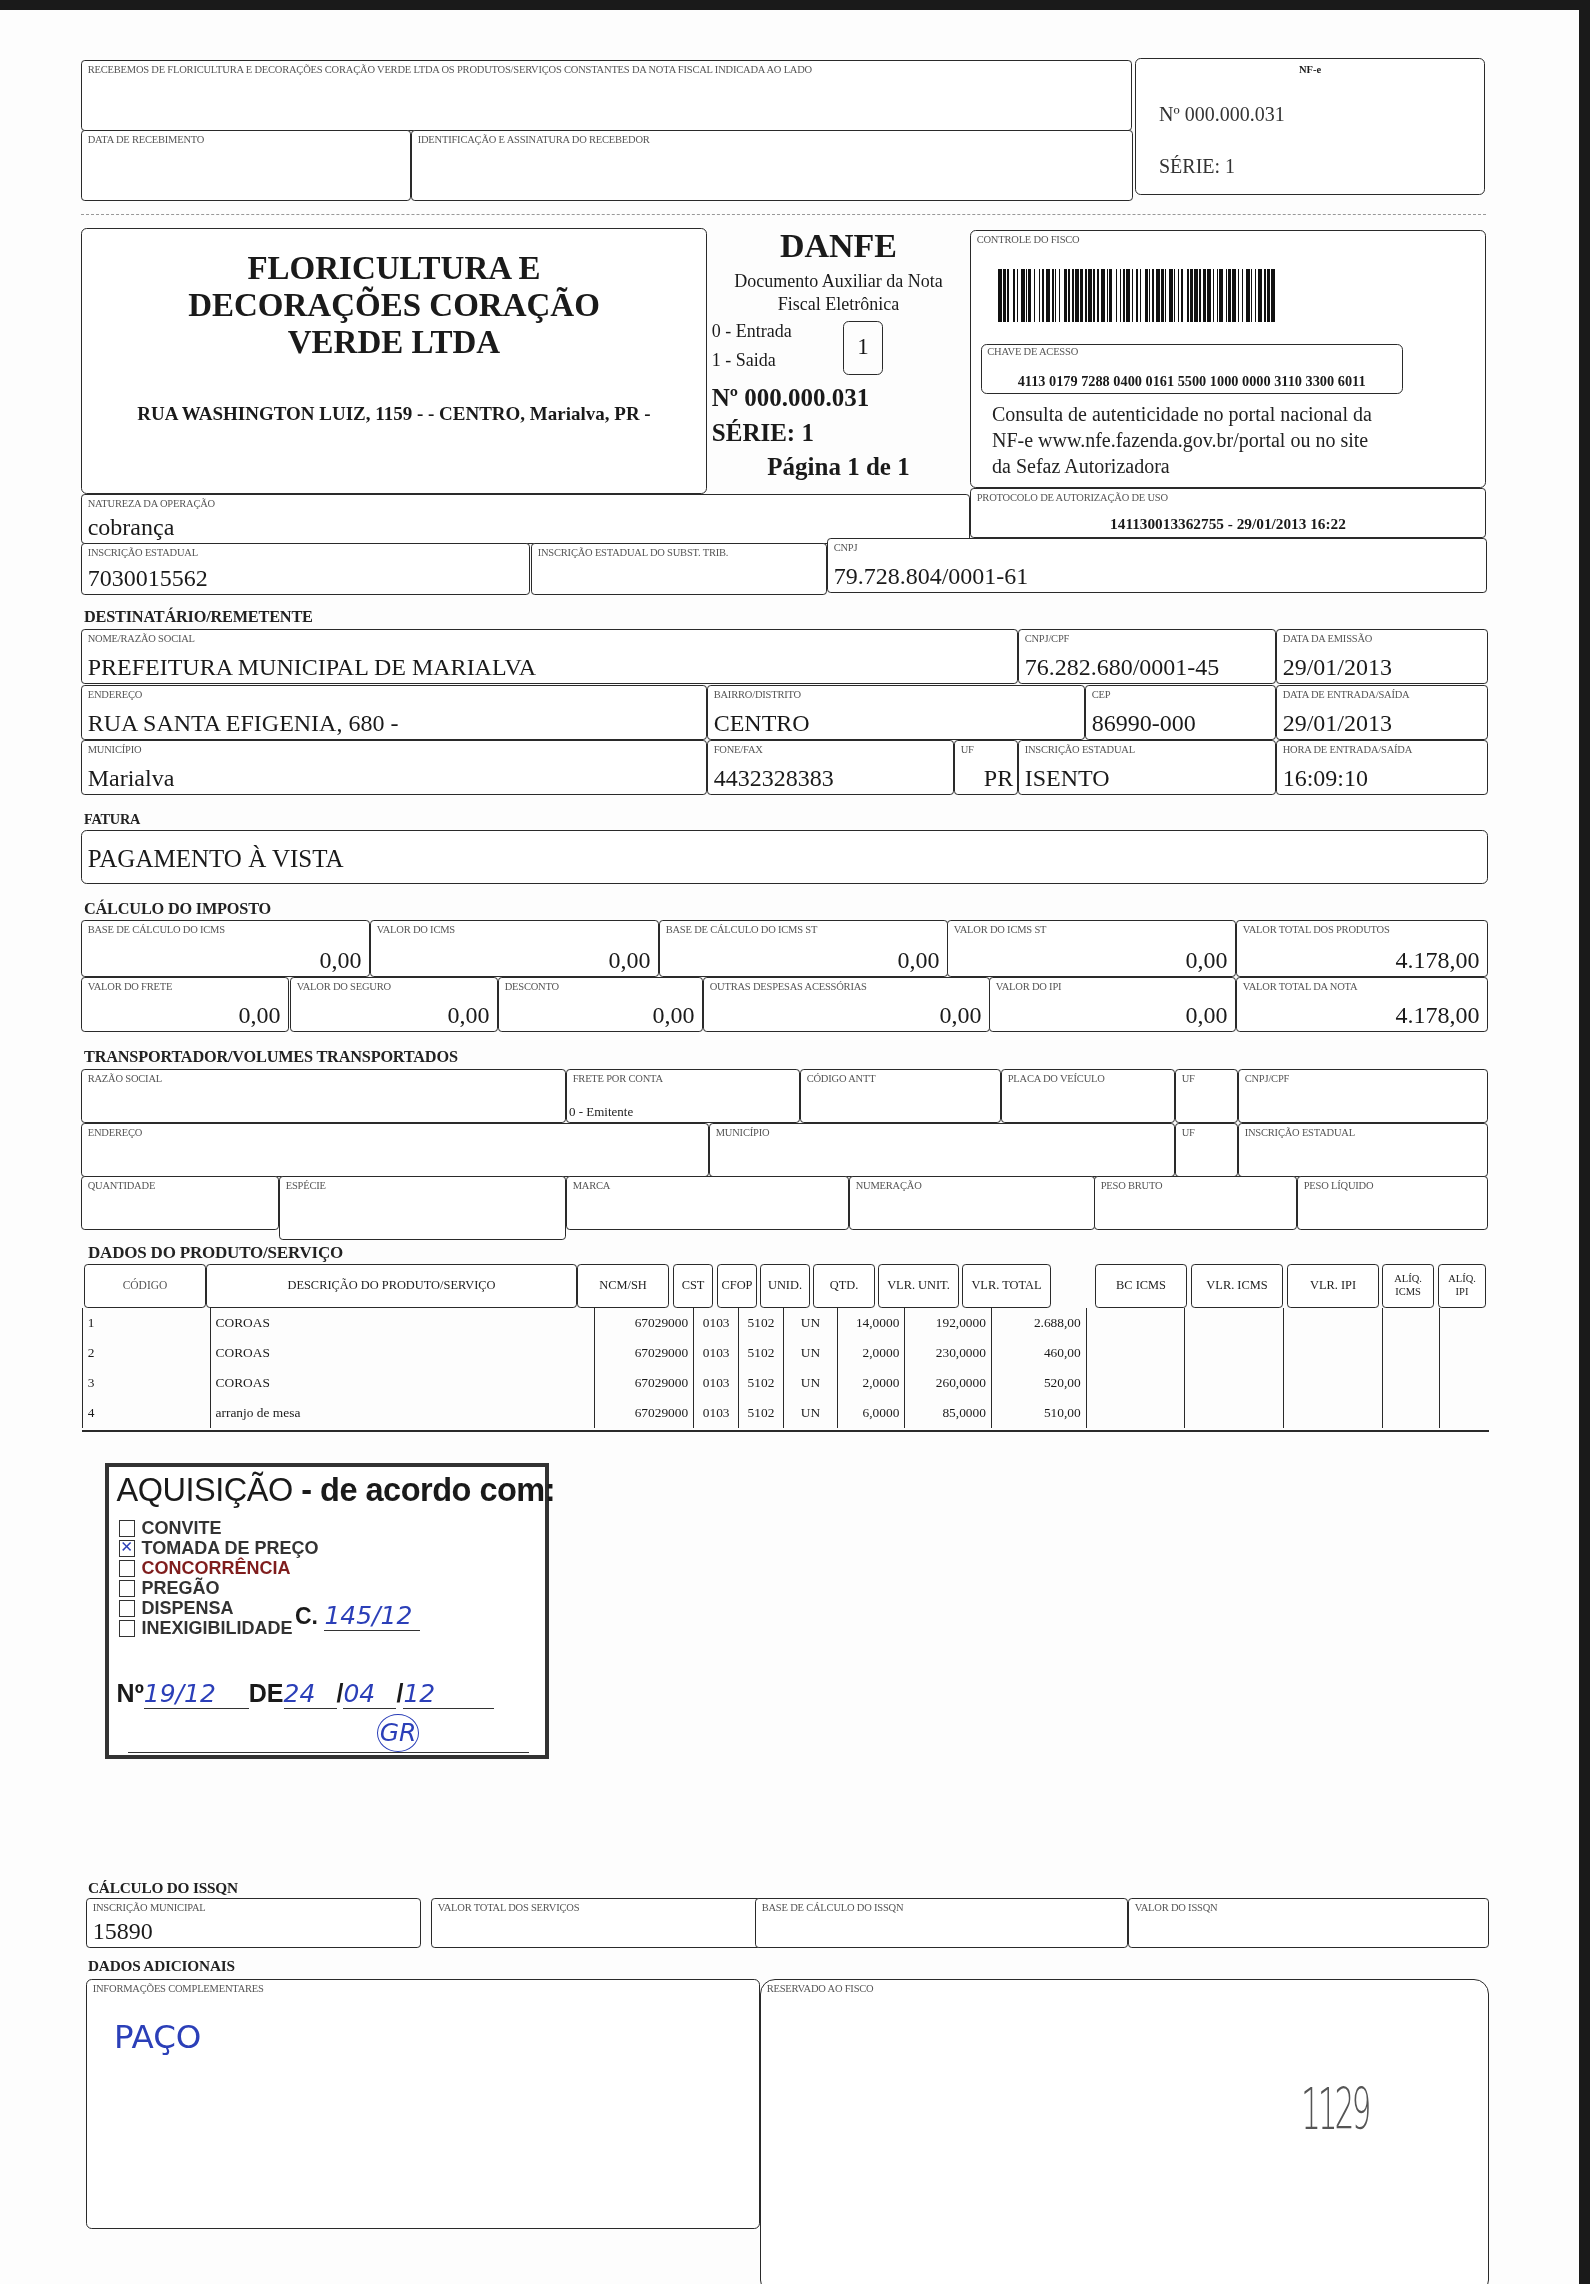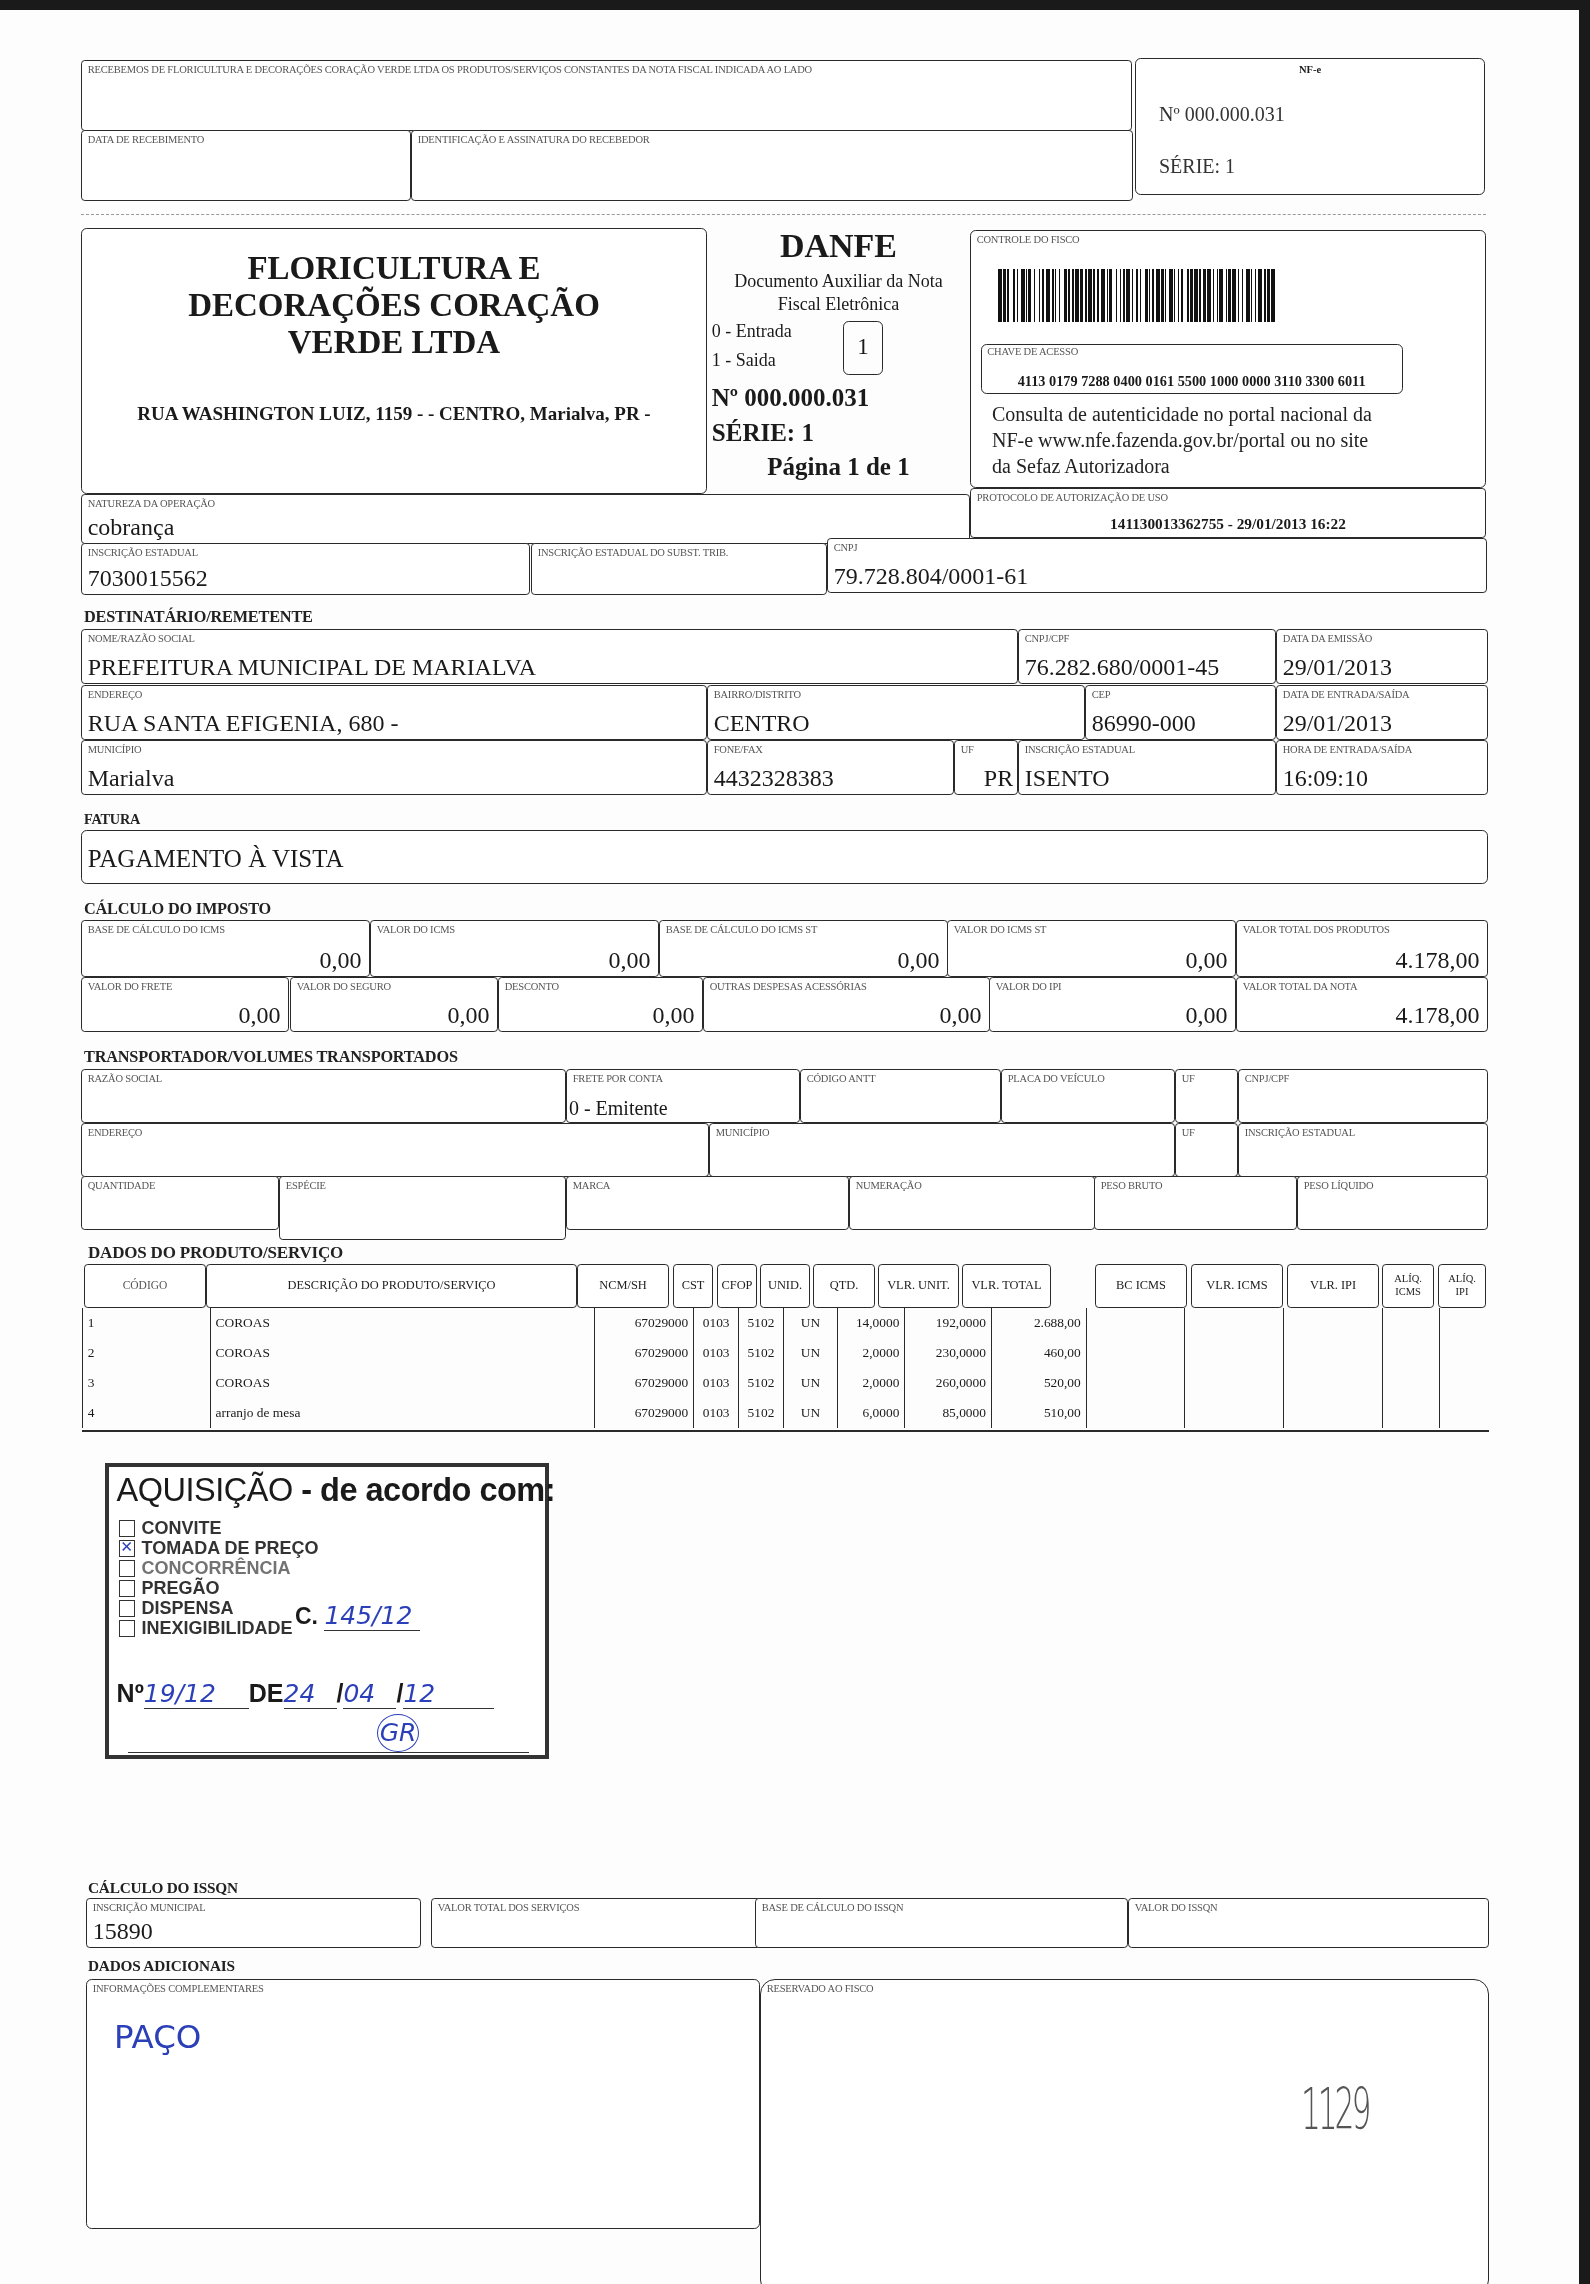--- a/index.html
+++ b/index.html
@@ -335,21 +335,21 @@
       <span class="lbl">VALOR TOTAL DA NOTA</span>
       <span class="val r">4.178,00</span>
     </div>
 
   <div class="sec" style="left:84px;top:1037px;">TRANSPORTADOR/VOLUMES TRANSPORTADOS</div>
   <div class="cell" style="left:81px;top:1059px;width:485px;height:54px;">
       <span class="lbl">RAZÃO SOCIAL</span>
     </div>
   <div class="cell" style="left:566px;top:1059px;width:234px;height:54px;">
       <span class="lbl">FRETE POR CONTA</span>
-      <span class="val" style="font-size:20px;left:1.9px;">0 - Emitente</span>
+      <span class="val" style="font-size:13px;left:1.9px;">0 - Emitente</span>
     </div>
   <div class="cell" style="left:800px;top:1059px;width:201px;height:54px;">
       <span class="lbl">CÓDIGO ANTT</span>
     </div>
   <div class="cell" style="left:1001px;top:1059px;width:174px;height:54px;">
       <span class="lbl">PLACA DO VEÍCULO</span>
     </div>
   <div class="cell" style="left:1175px;top:1059px;width:63px;height:54px;">
       <span class="lbl">UF</span>
     </div>
@@ -497,21 +497,21 @@
     </div>
     <div id="stamp-options" style="position:absolute;left:9.6px;top:52px;">
         <div style="display: flex; align-items: center; height: 20px; font-size: 18px; font-weight: bold; color: rgb(51, 51, 51); white-space: nowrap;">
           <span style="display: inline-block; width: 16.3px; height: 16.3px; border: 1.9px solid rgb(51, 51, 51); margin-right: 6.7px; text-align: center; line-height: 12.4px; font-size: 15.3px; color: rgb(43, 63, 184); font-weight: normal;"></span>
           <span>CONVITE</span>
         </div>
         <div style="display: flex; align-items: center; height: 20px; font-size: 18px; font-weight: bold; color: rgb(51, 51, 51); white-space: nowrap;">
           <span style="display: inline-block; width: 16.3px; height: 16.3px; border: 1.9px solid rgb(51, 51, 51); margin-right: 6.7px; text-align: center; line-height: 12.4px; font-size: 15.3px; color: rgb(43, 63, 184); font-weight: normal;">✕</span>
           <span>TOMADA DE PREÇO</span>
         </div>
-        <div style="display: flex; align-items: center; height: 20px; font-size: 18px; font-weight: bold; color: #737373; white-space: nowrap;">
+        <div style="display: flex; align-items: center; height: 20px; font-size: 18px; font-weight: bold; color: #7f1d1d; white-space: nowrap;">
           <span style="display: inline-block; width: 16.3px; height: 16.3px; border: 1.9px solid rgb(51, 51, 51); margin-right: 6.7px; text-align: center; line-height: 12.4px; font-size: 15.3px; color: rgb(43, 63, 184); font-weight: normal;"></span>
           <span>CONCORRÊNCIA</span>
         </div>
         <div style="display: flex; align-items: center; height: 20px; font-size: 18px; font-weight: bold; color: rgb(51, 51, 51); white-space: nowrap;">
           <span style="display: inline-block; width: 16.3px; height: 16.3px; border: 1.9px solid rgb(51, 51, 51); margin-right: 6.7px; text-align: center; line-height: 12.4px; font-size: 15.3px; color: rgb(43, 63, 184); font-weight: normal;"></span>
           <span>PREGÃO</span>
         </div>
         <div style="display: flex; align-items: center; height: 20px; font-size: 18px; font-weight: bold; color: rgb(51, 51, 51); white-space: nowrap;">
           <span style="display: inline-block; width: 16.3px; height: 16.3px; border: 1.9px solid rgb(51, 51, 51); margin-right: 6.7px; text-align: center; line-height: 12.4px; font-size: 15.3px; color: rgb(43, 63, 184); font-weight: normal;"></span>
           <span>DISPENSA</span>

